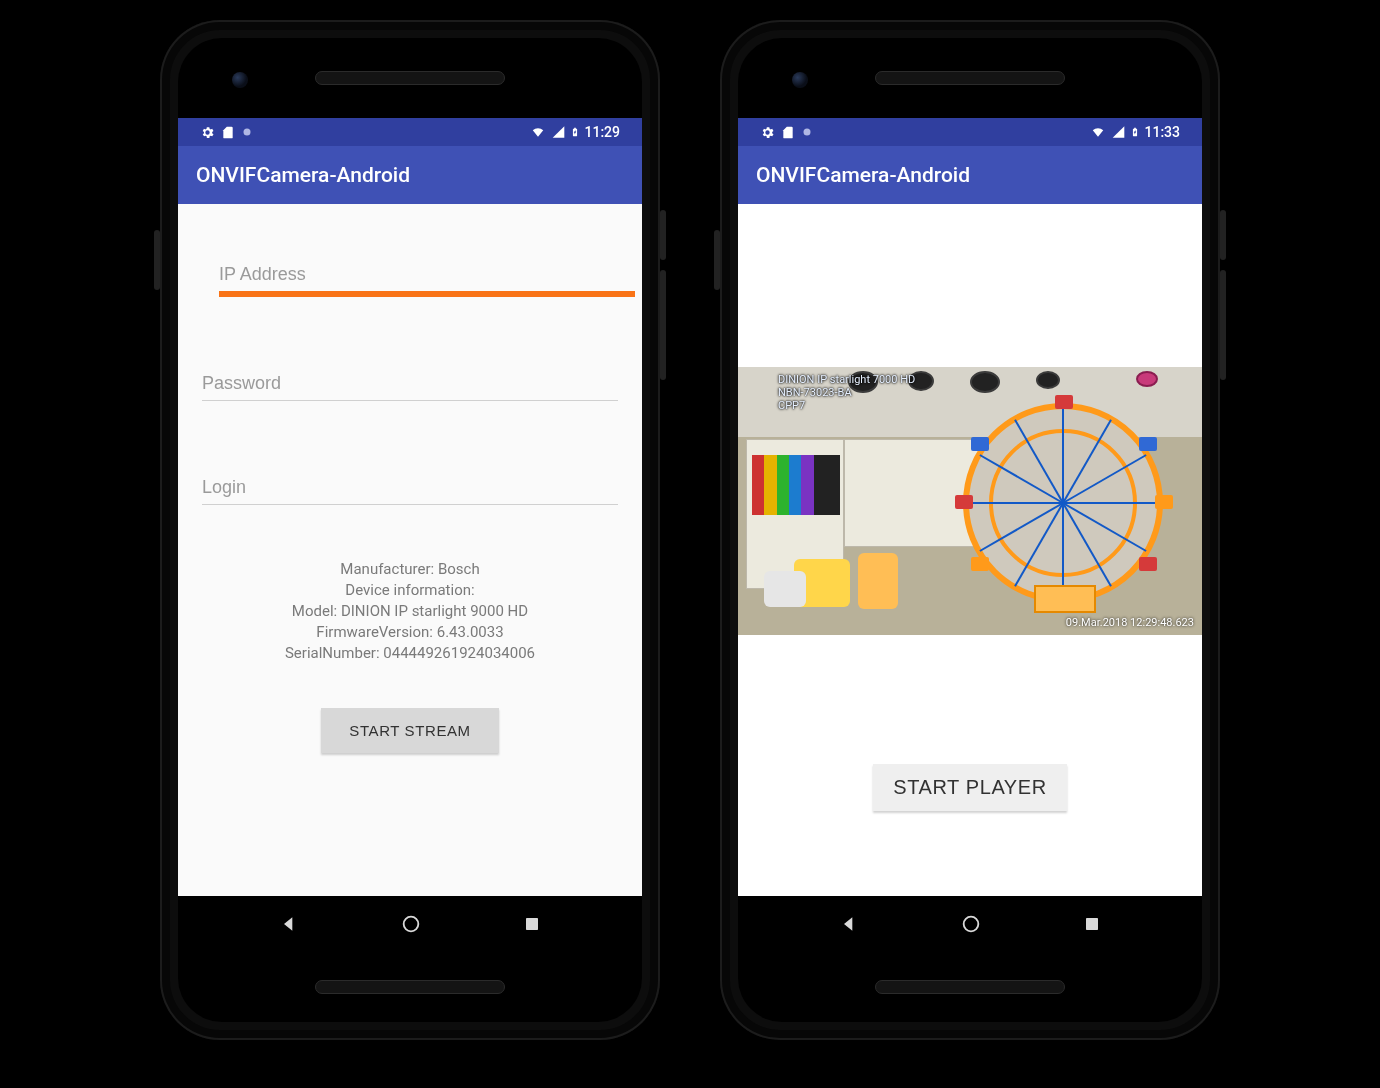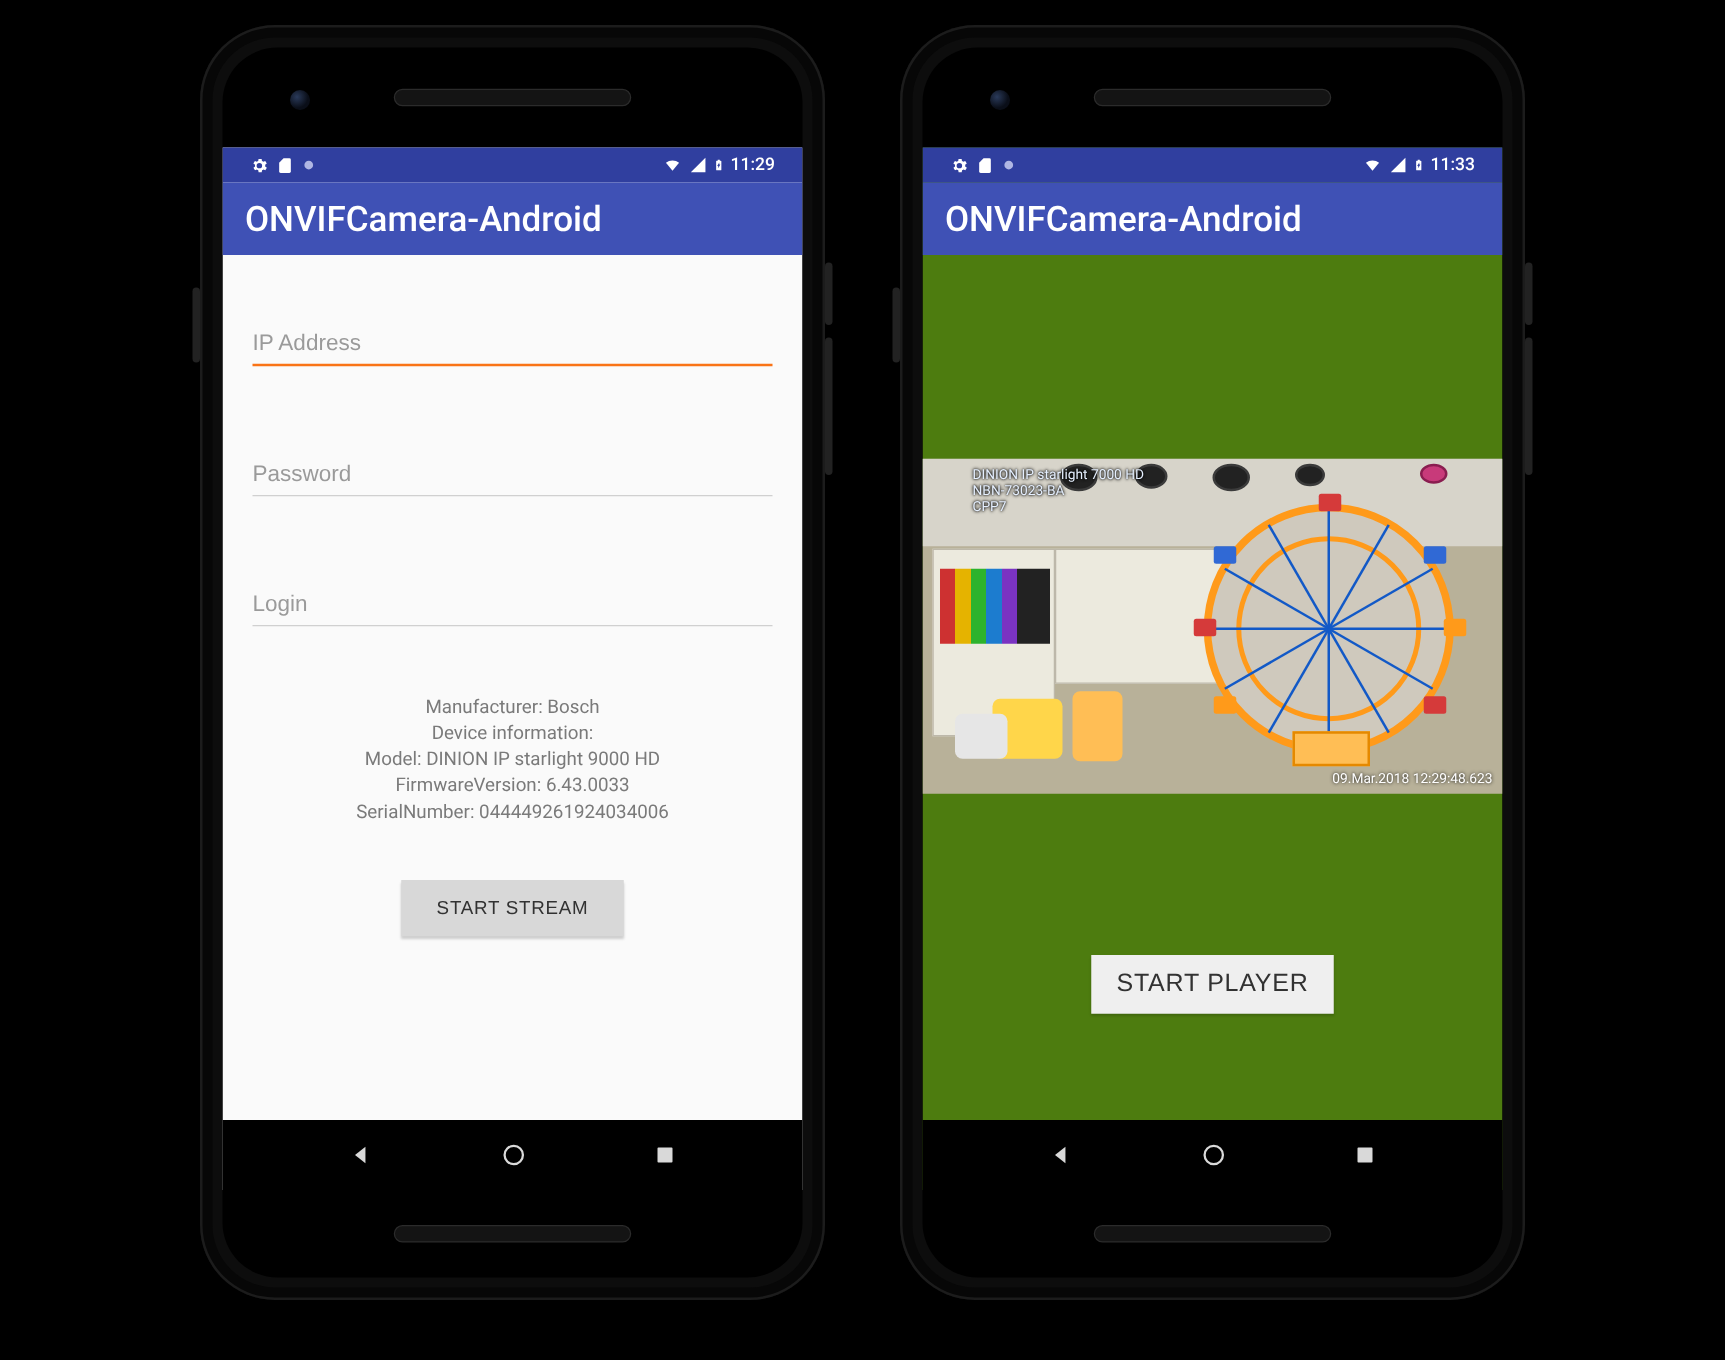--- a/index.html
+++ b/index.html
@@ -57,40 +57,40 @@
     border-radius: 7px;
     border: 1px solid #2b2b2b;
   }
   .screen {
     flex: 1;
     background: #fafafa;
     display: flex;
     flex-direction: column;
     position: relative;
   }
-  .screen.dark { background: #4d7c0f; }
+  .screen.dark { background: #ffffff; }
   .status-bar {
     height: 28px;
     background: #303f9f;
     color: #fff;
     display: flex;
     align-items: center;
     padding: 0 22px;
     font-size: 14px;
   }
   .status-left { display: flex; gap: 6px; align-items: center; }
   .status-right { margin-left: auto; display: flex; gap: 4px; align-items: center; font-weight: 500; }
   .app-bar {
     height: 58px;
     background: #3f51b5;
     color: #fff;
     display: flex;
     align-items: center;
     padding: 0 18px;
-    font-size: 28px;
+    font-size: 21px;
     font-weight: 500;
   }
   .content {
     flex: 1;
     padding: 34px 24px 0 24px;
     display: flex;
     flex-direction: column;
   }
   .field {
     margin: 20px 0 50px 0;
@@ -100,21 +100,22 @@
     border: none;
     border-bottom: 1.5px solid #d0d0d0;
     background: transparent;
     font-size: 18px;
     padding: 6px 0;
     color: #333;
     outline: none;
   }
   .field input::placeholder { color: #9a9a9a; }
   .field.focused input {
-    border-bottom: 2px solid #f97316;
+    border-bottom: 6px solid #f97316;
+    margin-left: 17px;
   }
   .device-info {
     text-align: center;
     color: #7a7a7a;
     font-size: 15px;
     line-height: 1.4;
     margin-top: 4px;
   }
   .btn {
     margin: 44px auto 0 auto;

